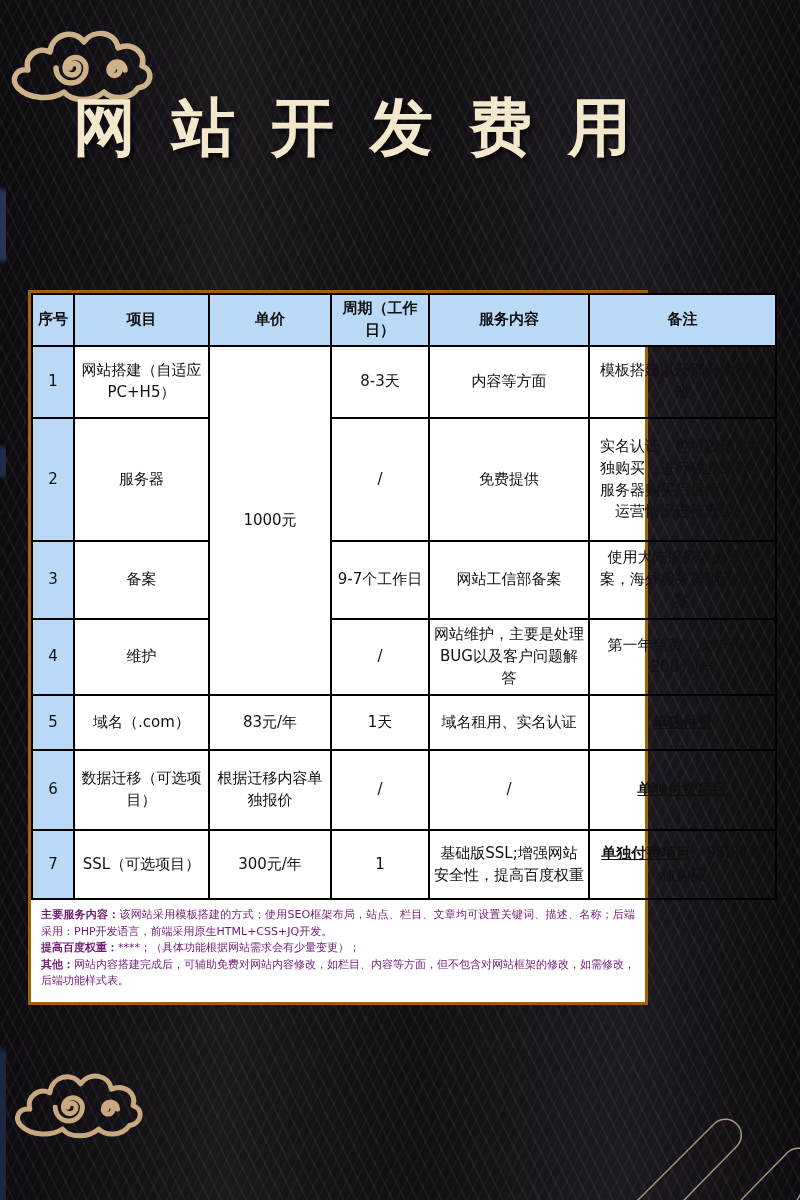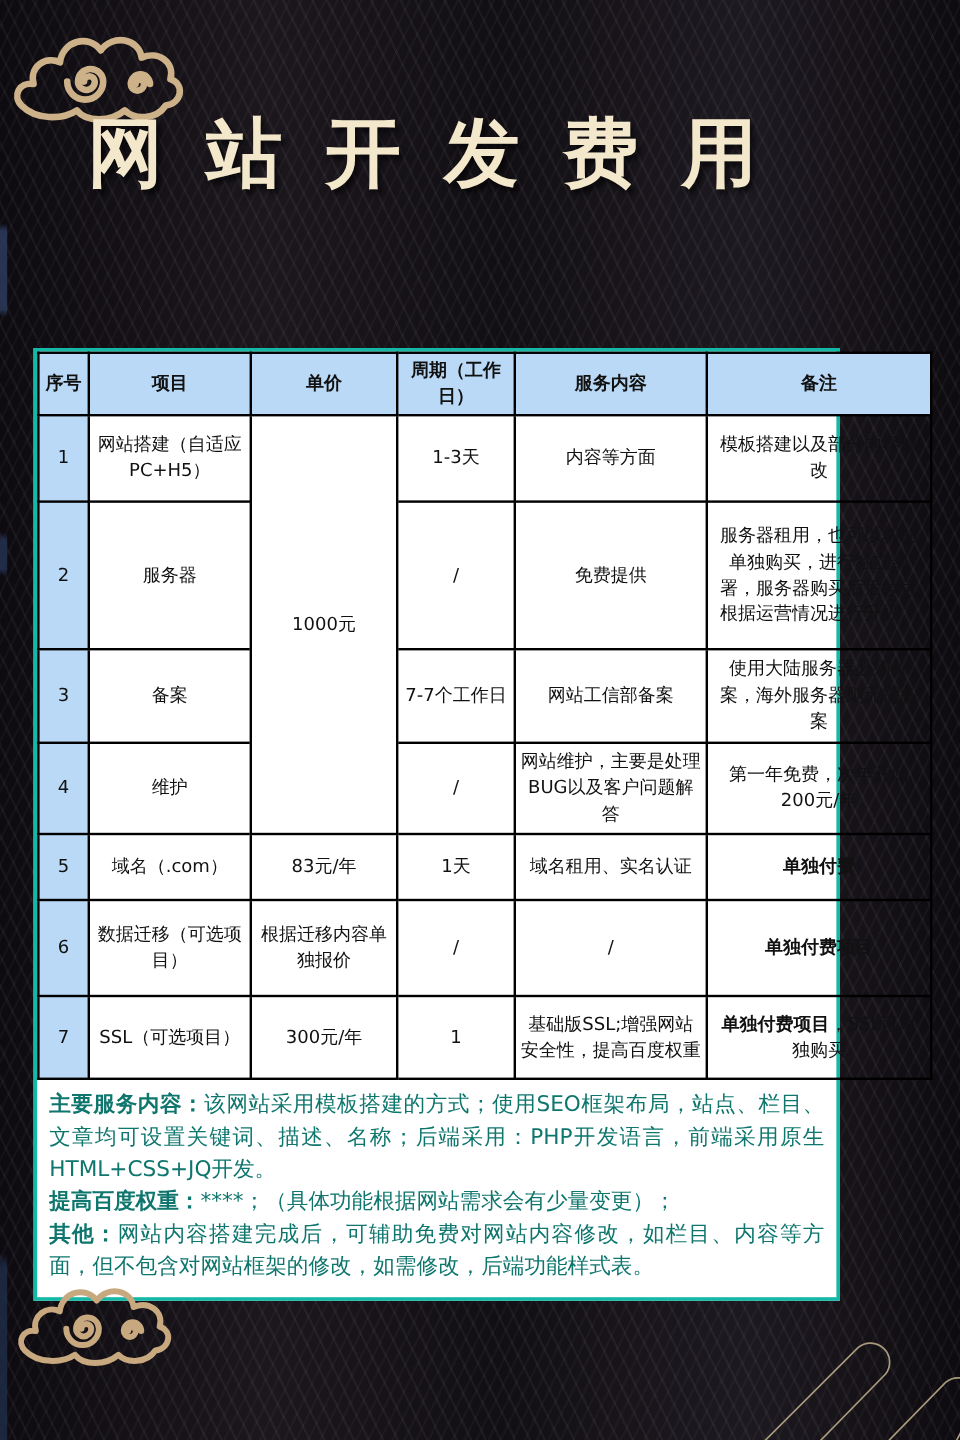--- a/index.html
+++ b/index.html
@@ -21,38 +21,38 @@
   .title-block{
     position:absolute;top:82px;left:0;width:708px;box-sizing:border-box;
     text-align:center;color:#f4e8cc;font-weight:800;
     font-size:63px;line-height:92px;letter-spacing:36px;padding-left:32px;
     text-shadow:3px 4px 4px rgba(0,0,0,0.6);
   }
   .cloud-tl{position:absolute;left:6px;top:10px;}
   .cloud-bl{position:absolute;left:10px;top:1052px;}
   .swirl-br{position:absolute;left:600px;top:1068px;}
   .panel{
-    position:absolute;left:28px;top:290px;width:672px;box-sizing:border-box;
-    background:#ffffff;border:3px solid #14b8a6;
+    position:absolute;left:28px;top:290px;width:620px;box-sizing:border-box;
+    background:#ffffff;border:3px solid #a16207;
   }
   table.pricing{width:100%;border-collapse:collapse;table-layout:fixed;}
   table.pricing th, table.pricing td{
     border:2px solid #000;font-size:15px;color:#111;
     text-align:center;vertical-align:middle;padding:2px 4px;
     overflow-wrap:break-word;line-height:1.45;
   }
   table.pricing th{background:#b9d9f6;font-weight:700;}
   td.no-cell{background:#b9d9f6;}
   tr.h-head{height:52px;} tr.h-r1{height:72px;} tr.h-r2{height:123px;}
   tr.h-r3{height:78px;} tr.h-r4{height:76px;} tr.h-r5{height:55px;}
   tr.h-r6{height:80px;} tr.h-r7{height:69px;}
-  td .b{font-weight:700;}
+  td .b{font-weight:700;text-decoration:underline;}
   td.left-cell{text-align:left;}
   .notes{
-    padding:7px 10px 12px 10px;font-size:18px;line-height:1.5;color:#0f766e;
+    padding:7px 10px 12px 10px;font-size:11px;line-height:1.5;color:#701a75;
     text-align:justify;
     border-radius:21px;
   }
   .notes .label{font-weight:700;}
 </style>
 </head>
 <body>
 
 <div class="edge-strip"></div>
 
@@ -86,35 +86,35 @@
         <th>周期（工作日）</th>
         <th>服务内容</th>
         <th>备注</th>
       </tr>
     </thead>
     <tbody>
       <tr class="h-r1">
         <td class="no-cell">1</td>
         <td>网站搭建（自适应PC+H5）</td>
         <td rowspan="4">1000元</td>
-        <td>1-3天</td>
+        <td>8-3天</td>
         <td>内容等方面</td>
         <td><span class="b"></span><span>模板搭建以及部分内容修改</span></td>
       </tr>
       <tr class="h-r2">
         <td class="no-cell">2</td>
         <td>服务器</td>
         <td>/</td>
         <td>免费提供</td>
-        <td class="left-cell"><span class="b"></span><span>服务器租用，也可以辅助单独购买，进行独立部署，服务器购买后后续可根据运营情况进行升级。</span></td>
+        <td class="left-cell"><span class="b"></span><span>实名认证，也可以辅助单独购买，进行独立部署，服务器购买后后续可根据运营情况进行升级。</span></td>
       </tr>
       <tr class="h-r3">
         <td class="no-cell">3</td>
         <td>备案</td>
-        <td>7-7个工作日</td>
+        <td>9-7个工作日</td>
         <td>网站工信部备案</td>
         <td><span class="b"></span><span>使用大陆服务器必须备案，海外服务器则无需备案</span></td>
       </tr>
       <tr class="h-r4">
         <td class="no-cell">4</td>
         <td>维护</td>
         <td>/</td>
         <td>网站维护，主要是处理BUG以及客户问题解答</td>
         <td><span class="b"></span><span>第一年免费，次年开始200元/年</span></td>
       </tr>

